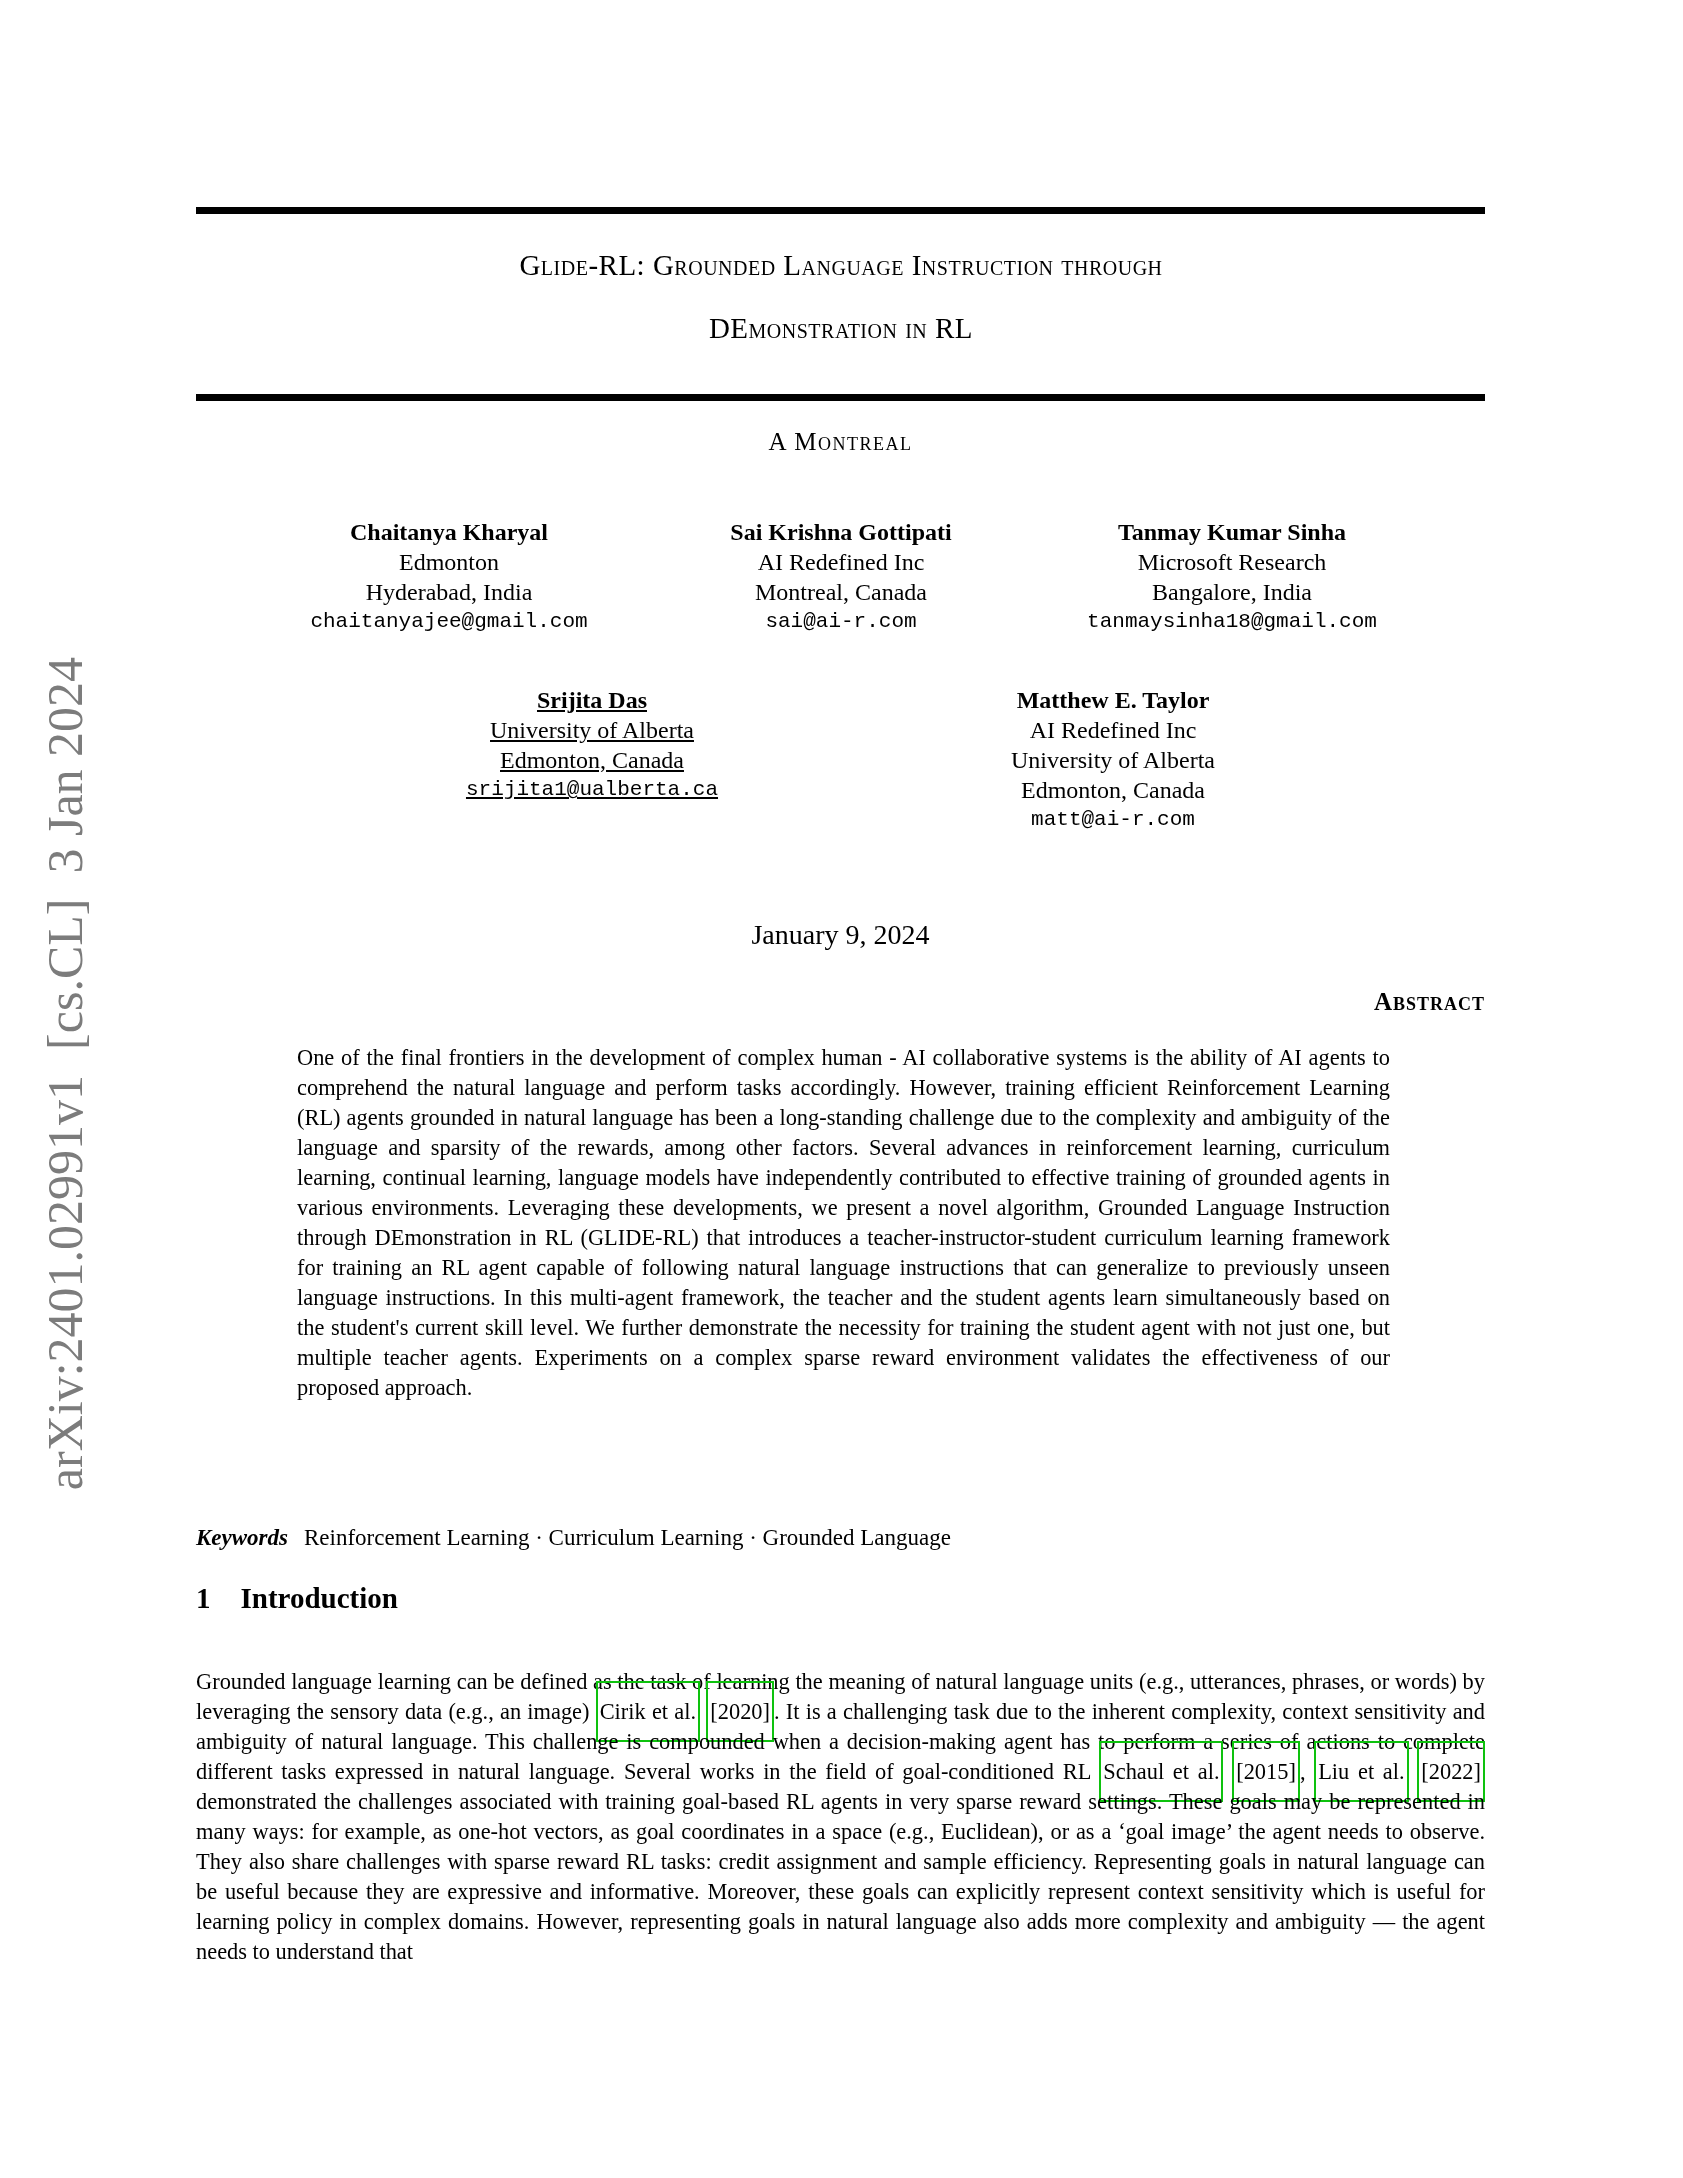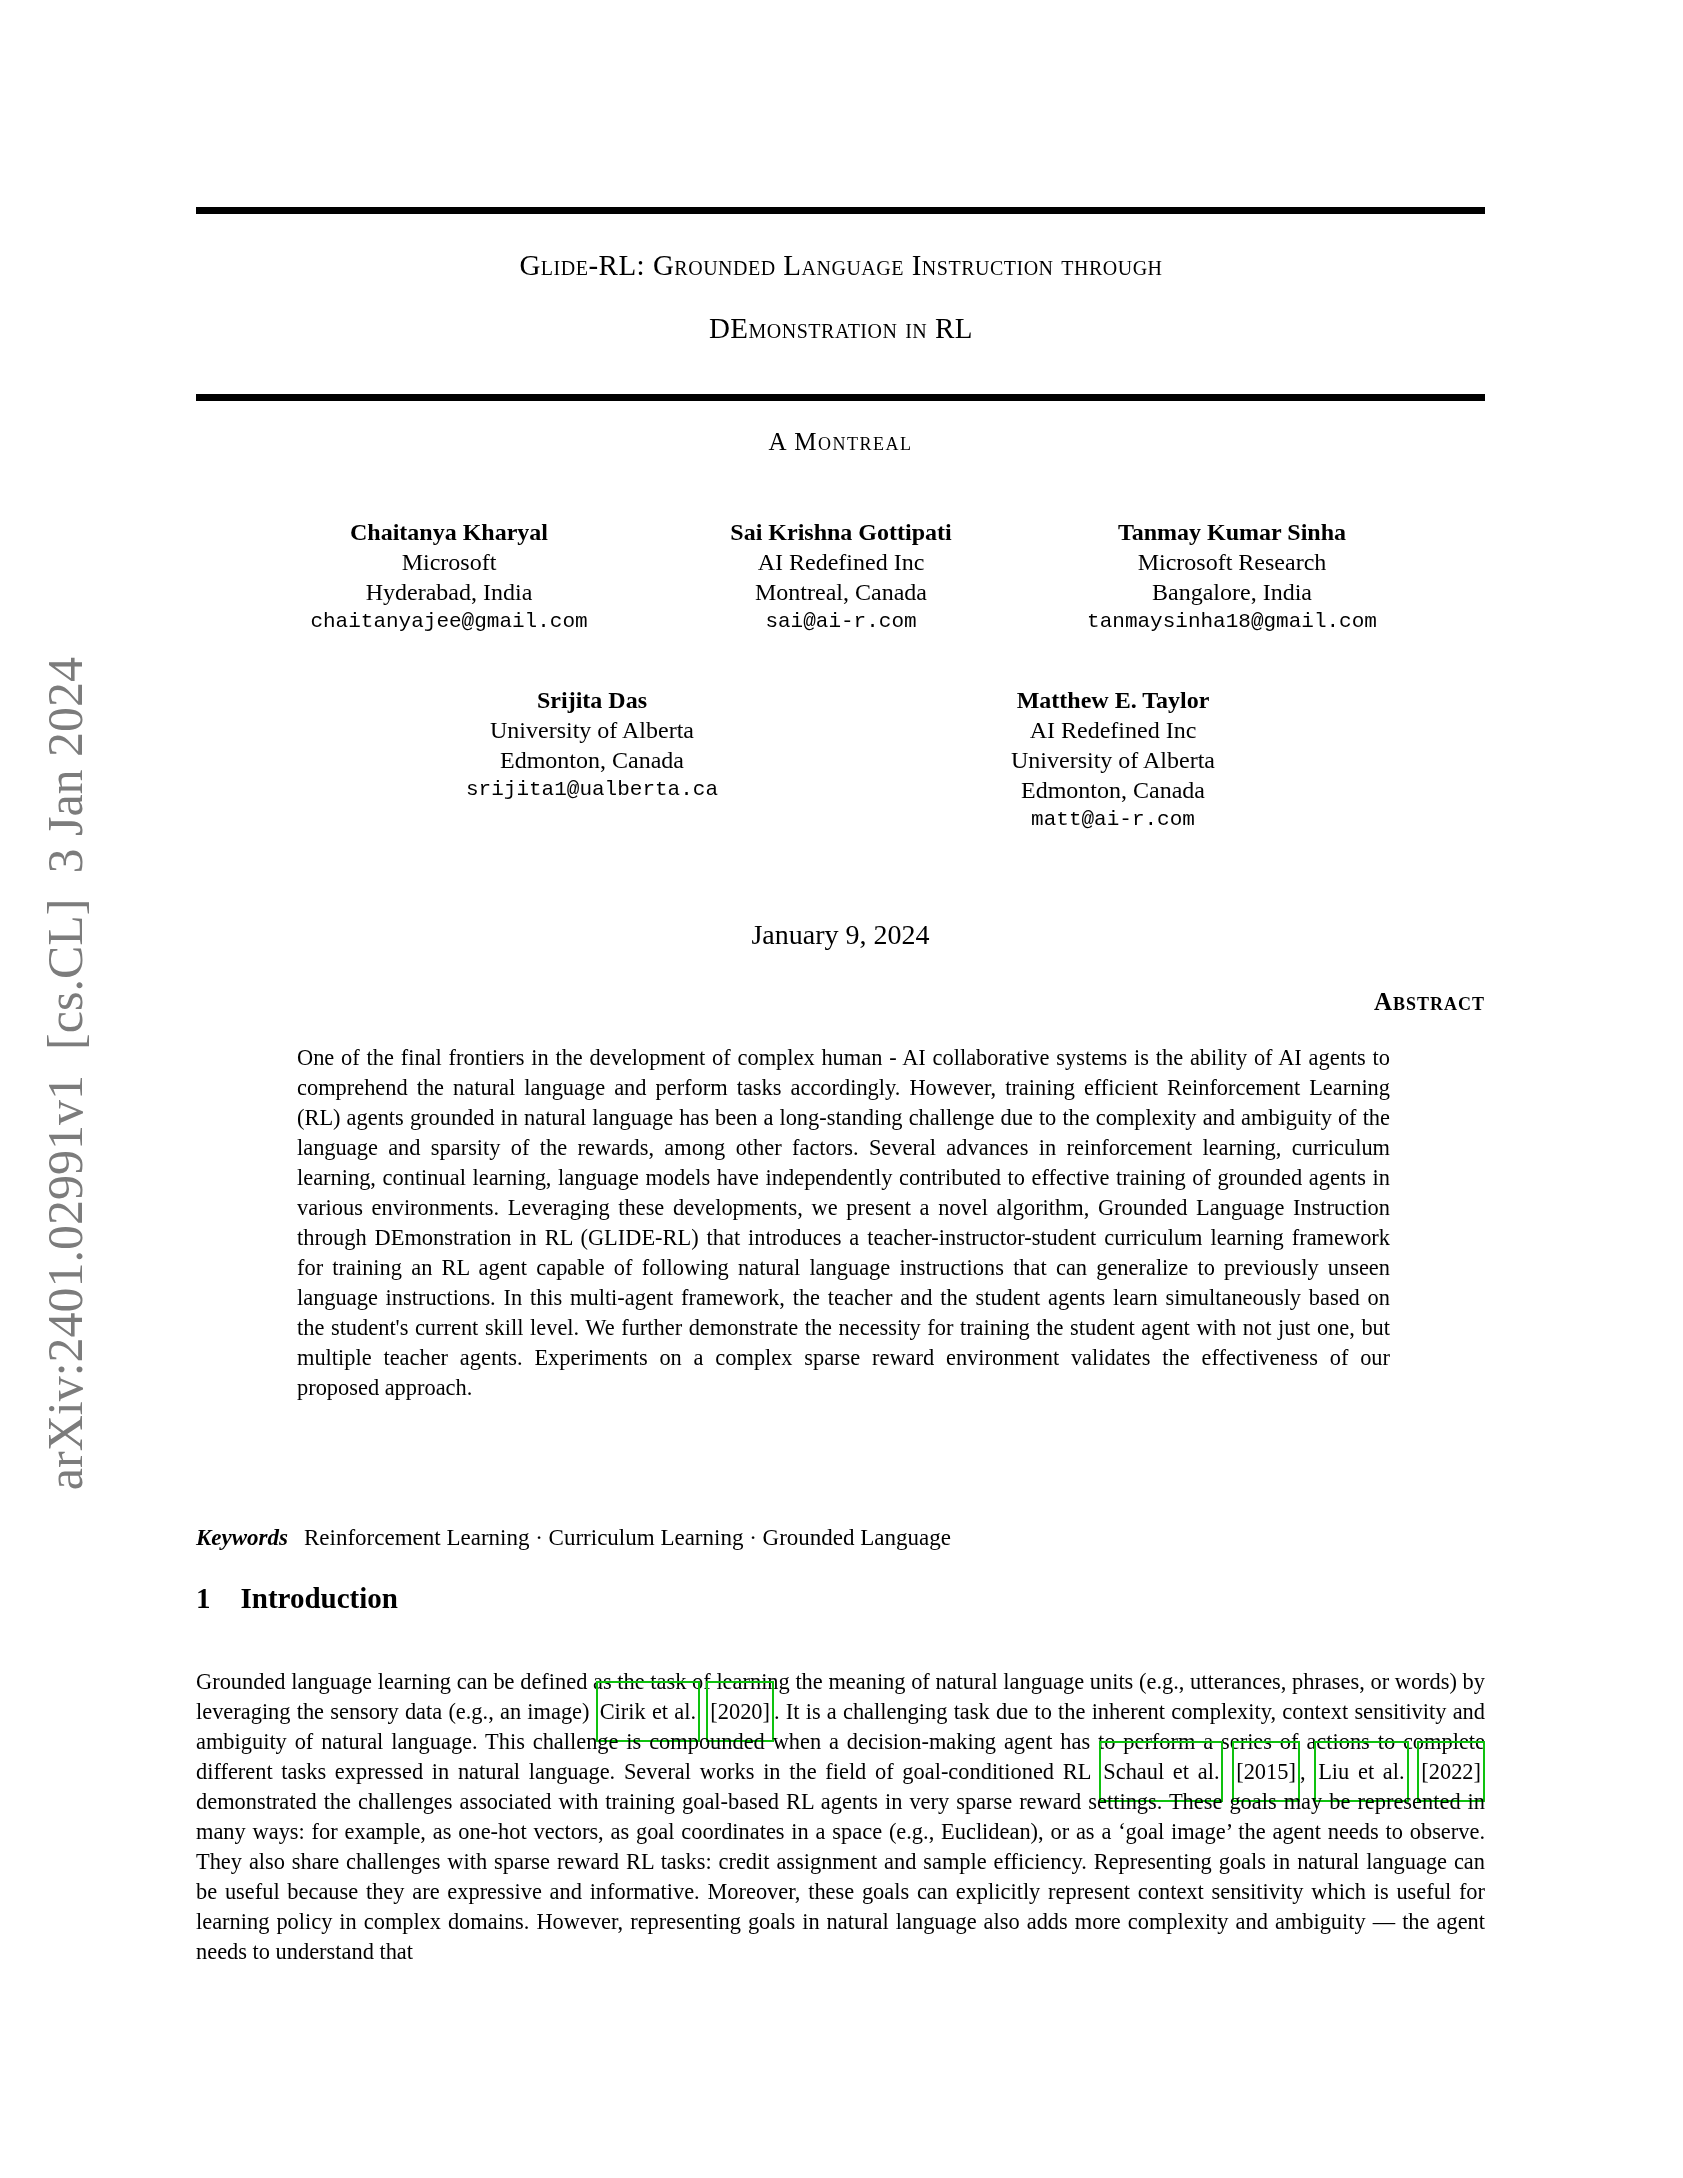--- a/index.html
+++ b/index.html
@@ -26,21 +26,21 @@
     font-variant:small-caps; font-size:25px; letter-spacing:1.5px;
   }
   .author-row { position:absolute; left:196px; width:1289px; }
   #authors-row-1 { top:517px; height:149px; }
   #authors-row-2 { top:685px; height:178px; }
   .author-block {
     position:absolute; top:0; transform:translateX(-50%); text-align:center;
     font-size:24px; line-height:30px; white-space:nowrap;
   }
   .pos-row1-0 { left:253px; } .pos-row1-1 { left:645px; } .pos-row1-2 { left:1036px; }
-  .pos-row2-0 { left:396px; } .pos-row2-1 { left:917px; }
+  .pos-row2-0 { left:396px;text-decoration:underline; } .pos-row2-1 { left:917px; }
   .author-name { font-weight:bold; }
   .author-email { font-family:"Liberation Mono", monospace; font-size:21px; }
   .date { position:absolute; top:919px; left:196px; width:1289px; text-align:center; font-size:28px; }
   .abstract-heading {
     position:absolute; top:988px; left:196px; width:1289px; text-align:right;
     font-size:25px; font-weight:bold; font-variant:small-caps; letter-spacing:1px;
   }
   .abstract-text {
     position:absolute; top:1043px; left:297px; width:1093px; margin:0;
     font-size:22.4px; line-height:30px; text-align:justify;
@@ -69,21 +69,21 @@
     <span class="tline">DEmonstration in RL</span>
   </h1>
 
   <div class="rule rule-bottom"></div>
 
   <div class="preprint">A Montreal</div>
 
   <div class="author-row" id="authors-row-1">
       <div class="author-block pos-row1-0">
         <div class="author-name">Chaitanya Kharyal</div>
-        <div class="author-line">Microsoft</div>
+        <div class="author-line">Edmonton</div>
         <div class="author-line">Hyderabad, India</div>
         <div class="author-email">chaitanyajee@gmail.com</div>
       </div>
       <div class="author-block pos-row1-1">
         <div class="author-name">Sai Krishna Gottipati</div>
         <div class="author-line">AI Redefined Inc</div>
         <div class="author-line">Montreal, Canada</div>
         <div class="author-email">sai@ai-r.com</div>
       </div>
       <div class="author-block pos-row1-2">

